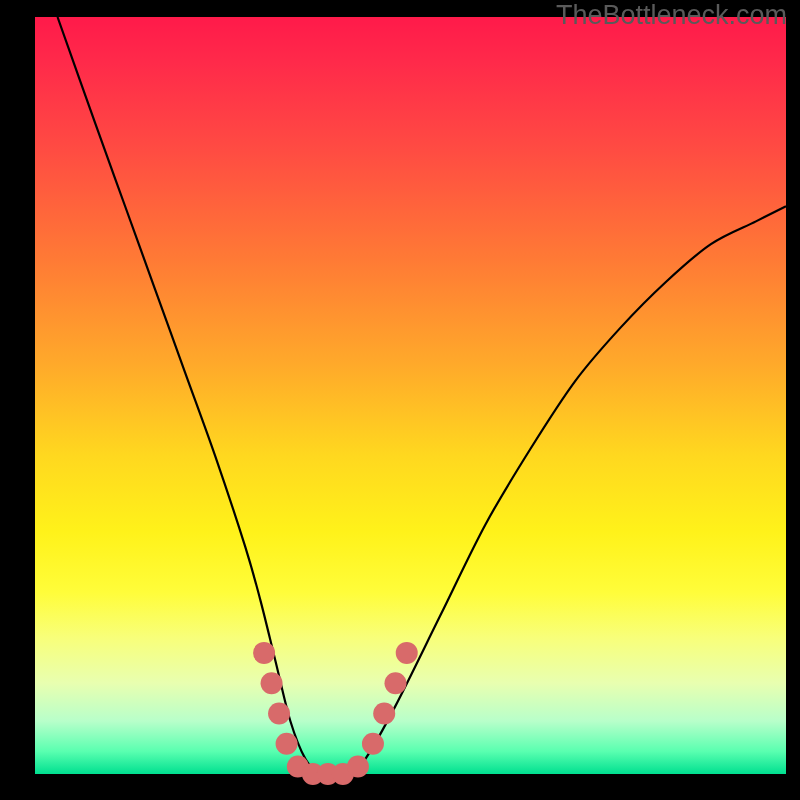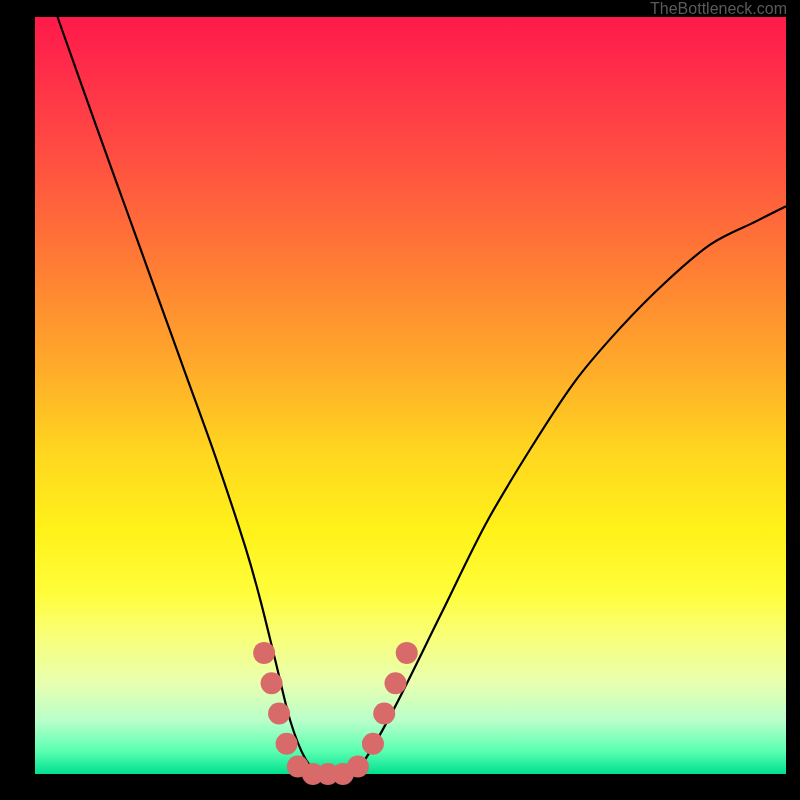--- a/index.html
+++ b/index.html
@@ -37,21 +37,21 @@
       #e8ffb0 88%,
       #b8ffca 93%,
       #5affb0 97%,
       #00e090 100%);
   }
   .watermark {
     position: absolute;
     top: 0px;
     right: 13px;
     font-family: Arial, Helvetica, sans-serif;
-    font-size: 16px;
+    font-size: 27px;
     font-weight: 500;
     color: #5a5a5a;
     letter-spacing: 0px;
   }
   svg.curve {
     position: absolute;
     left: 0;
     top: 0;
     width: 100%;
     height: 100%;

